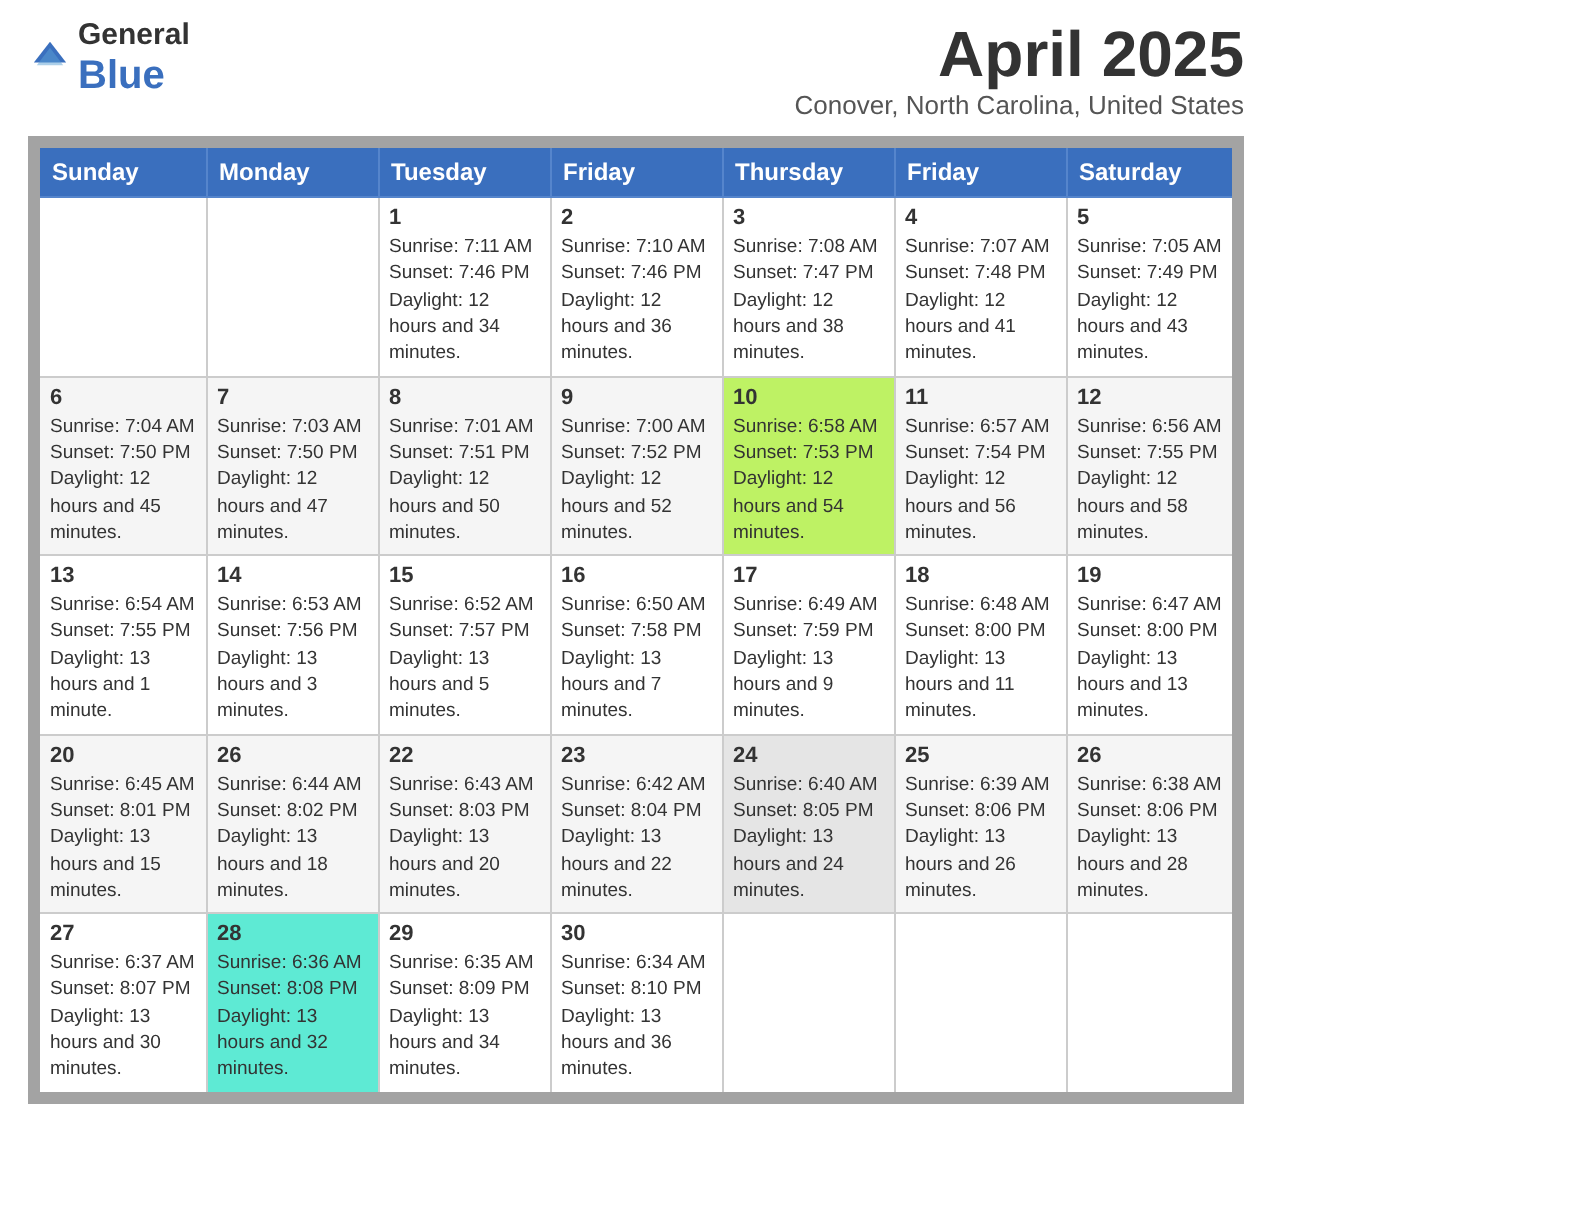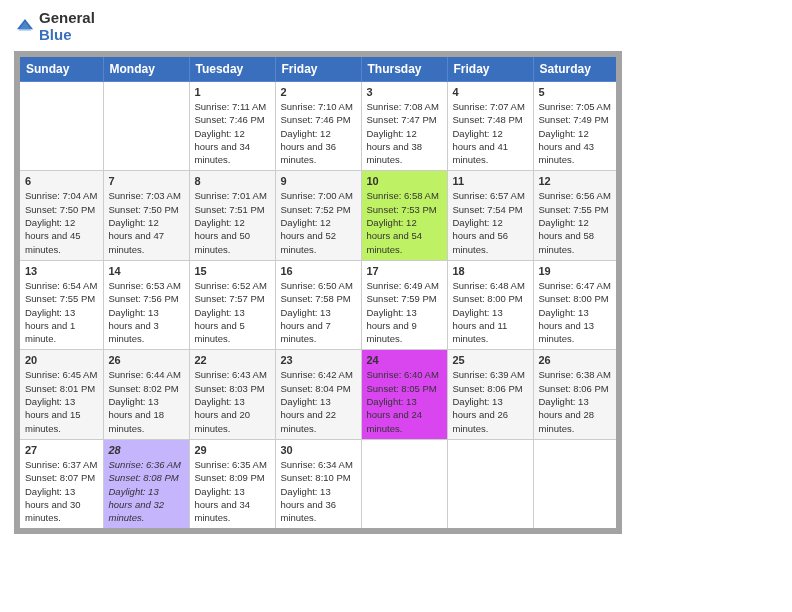--- a/index.html
+++ b/index.html
@@ -31,21 +31,21 @@
       display: flex;
       flex-direction: column;
       line-height: 1.1;
     }
     .logo-general {
       font-size: 15px;
       font-weight: bold;
       color: #333;
     }
     .logo-blue {
-      font-size: 15px;
+      font-size: 20px;
       font-weight: bold;
       color: #3a6fbe;
     }
     .logo-icon {
       width: 22px;
       height: 22px;
     }
     .title-block {
       text-align: right;
     }
@@ -111,20 +111,24 @@
   <div class="header">
     <div class="logo">
       <svg class="logo-icon" viewBox="0 0 30 30" xmlns="http://www.w3.org/2000/svg">
         <polygon points="15,4 26,18 4,18" fill="#3a6fbe"></polygon>
         <polygon points="15,8 24,20 6,20" fill="#5a9fd4" opacity="0.5"></polygon>
       </svg>
       <div class="logo-text">
         <span class="logo-general">General</span>
         <span class="logo-blue">Blue</span>
       </div>
+    </div>
+    <div class="title-block">
+      <div class="title-month">April 2025</div>
+      <div class="title-location">Conover, North Carolina, United States</div>
     </div>
   </div>
 
   <table class="calendar">
     <thead>
       <tr>
         <th>Sunday</th>
         <th>Monday</th>
         <th>Tuesday</th>
         <th>Friday</th>
@@ -228,39 +232,39 @@
             <div class="day-info">Sunrise: 6:44 AM<br>Sunset: 8:02 PM<br>Daylight: 13 hours and 18 minutes.</div>
           </td>
           <td style="background: rgb(245, 245, 245);">
             <span class="day-num">22</span>
             <div class="day-info">Sunrise: 6:43 AM<br>Sunset: 8:03 PM<br>Daylight: 13 hours and 20 minutes.</div>
           </td>
           <td style="background: rgb(245, 245, 245);">
             <span class="day-num">23</span>
             <div class="day-info">Sunrise: 6:42 AM<br>Sunset: 8:04 PM<br>Daylight: 13 hours and 22 minutes.</div>
           </td>
-          <td style="background: #d946ef; margin-left: 28px;">
+          <td style="background: #e5e5e5; margin-left: 28px;">
             <span class="day-num">24</span>
             <div class="day-info">Sunrise: 6:40 AM<br>Sunset: 8:05 PM<br>Daylight: 13 hours and 24 minutes.</div>
           </td>
           <td style="background: rgb(245, 245, 245);">
             <span class="day-num">25</span>
             <div class="day-info">Sunrise: 6:39 AM<br>Sunset: 8:06 PM<br>Daylight: 13 hours and 26 minutes.</div>
           </td>
           <td style="background: rgb(245, 245, 245);">
             <span class="day-num">26</span>
             <div class="day-info">Sunrise: 6:38 AM<br>Sunset: 8:06 PM<br>Daylight: 13 hours and 28 minutes.</div>
           </td>
         </tr>
         <tr>
           <td style="background: rgb(255, 255, 255);">
             <span class="day-num">27</span>
             <div class="day-info">Sunrise: 6:37 AM<br>Sunset: 8:07 PM<br>Daylight: 13 hours and 30 minutes.</div>
           </td>
-          <td style="background: #c4b5fd; font-style: italic;">
+          <td style="background: #5eead4;">
             <span class="day-num">28</span>
             <div class="day-info">Sunrise: 6:36 AM<br>Sunset: 8:08 PM<br>Daylight: 13 hours and 32 minutes.</div>
           </td>
           <td style="background: rgb(255, 255, 255);">
             <span class="day-num">29</span>
             <div class="day-info">Sunrise: 6:35 AM<br>Sunset: 8:09 PM<br>Daylight: 13 hours and 34 minutes.</div>
           </td>
           <td style="background: rgb(255, 255, 255);">
             <span class="day-num">30</span>
             <div class="day-info">Sunrise: 6:34 AM<br>Sunset: 8:10 PM<br>Daylight: 13 hours and 36 minutes.</div>

